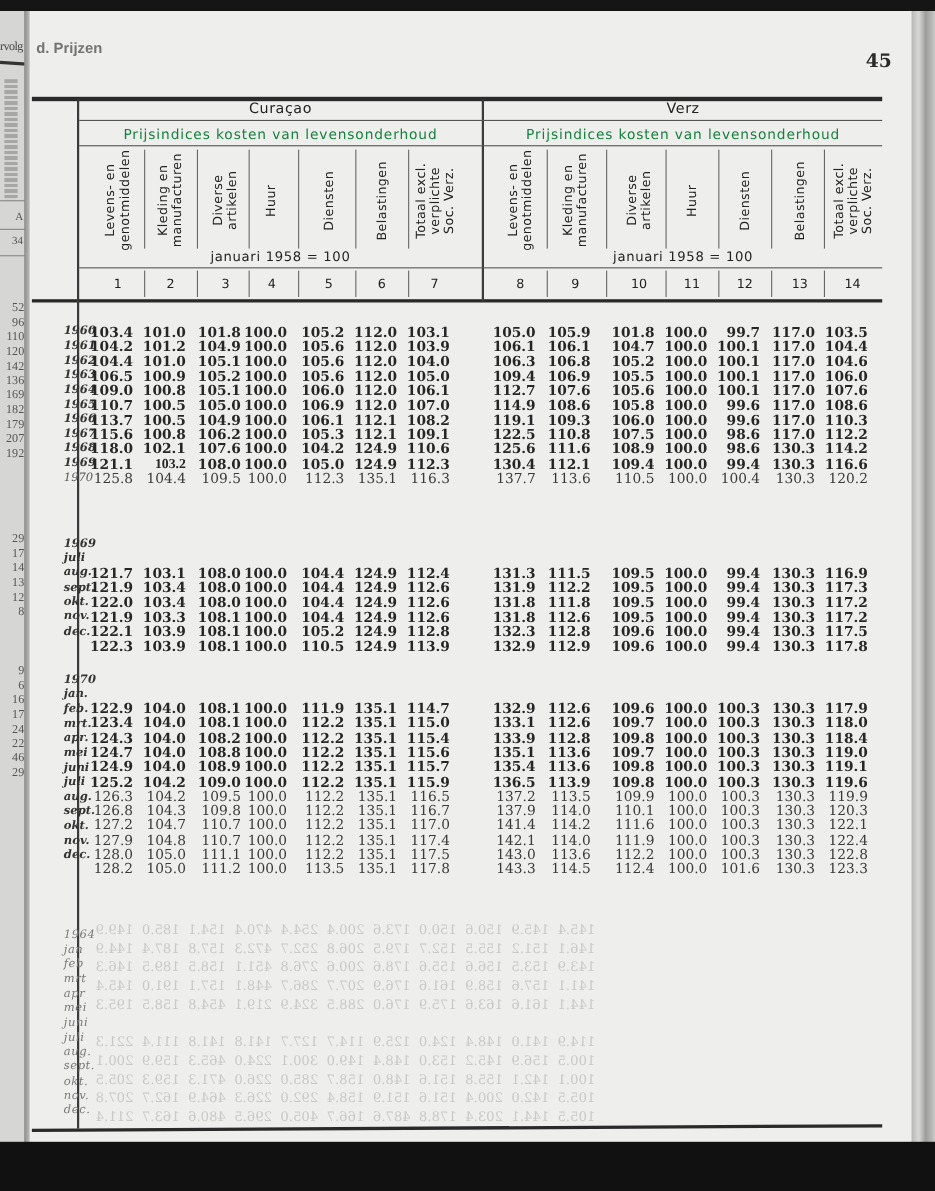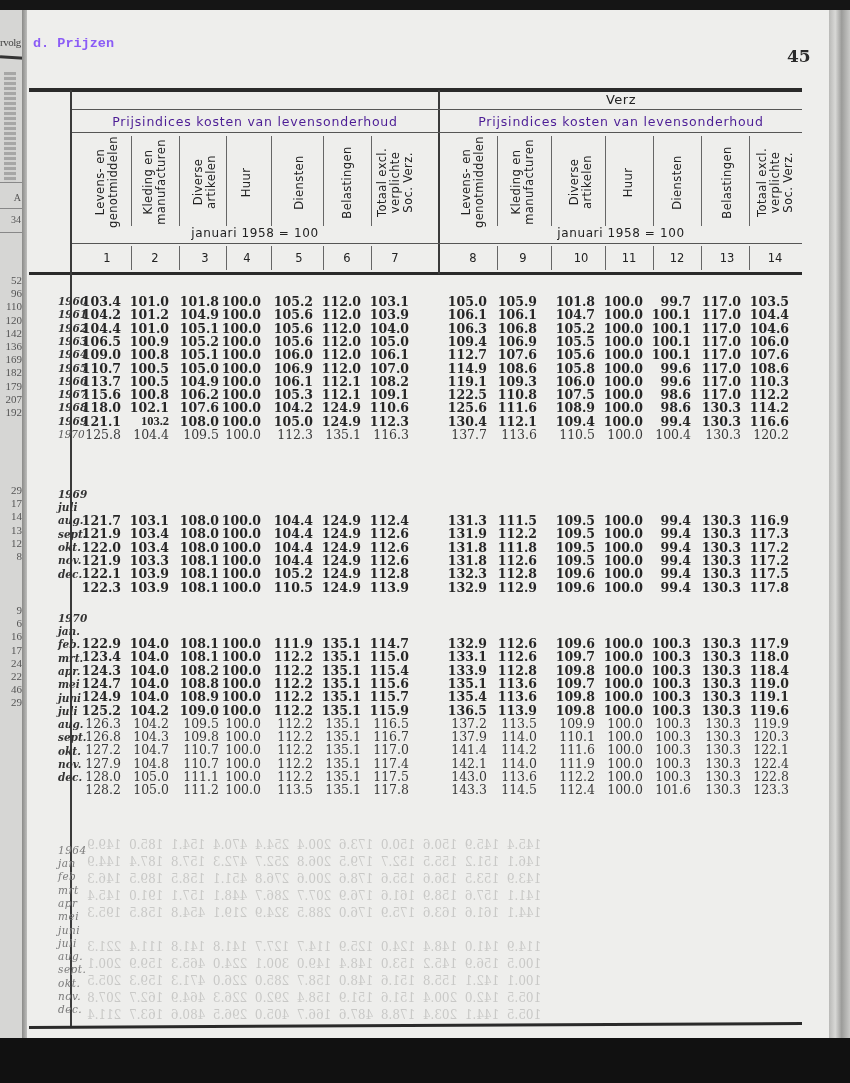--- a/index.html
+++ b/index.html
@@ -17,33 +17,33 @@
   .prev-page .prev-vlabel { position: absolute; left: 4px; top: 62px; width: 12px; height: 110px; background: repeating-linear-gradient(180deg,#777 0 3px,#cfcfcd 3px 5px); opacity: 0.5; }
   .prev-page .prev-hline { position: absolute; left: 0; width: 24px; height: 1px; background: #888; }
   .prev-page .prev-cell { position: absolute; right: 3px; font-size: 10px; color: #555; font-family: "Liberation Serif", serif; }
   .prev-page .prev-nums { position: absolute; right: 2px; font-size: 11px; color: #555; font-family: "Liberation Serif", serif; line-height: 13.2px; text-align: right; }
   .spine-shadow { position: absolute; left: 22px; top: 10px; width: 6px; height: 1030px; background: linear-gradient(90deg,#8a8a88,#c8c8c6); }
 
   
   .page { position: absolute; left: 27px; top: 10px; width: 802px; height: 1030px; background: #eeeeec; overflow: hidden; }
   .page-edge { position: absolute; left: 829px; top: 10px; width: 21px; height: 1030px; background: linear-gradient(90deg,#b9b9b7 0,#d8d8d6 30%,#9c9c9a 60%,#c9c9c7 100%); }
 
-  .section-title { position: absolute; left: 0; top: 26px; font-family: Liberation Mono, monospace; font-weight: bold; font-size: 13.5px; color: #8b5cf6; }
+  .section-title { position: absolute; left: 0; top: 26px; font-family: Liberation Sans, sans-serif; font-weight: bold; font-size: 13.5px; color: #737373; }
   .page-number { position: absolute; left: 760px; top: 36px; font-family: "DejaVu Serif", serif; font-weight: bold; font-size: 17px; color: #2a2a2a; }
 
   .rule-top { position: absolute; left: 2px; top: 78px; width: 773px; height: 4px; background: #2a2a2a; }
   .rule-mid { position: absolute; left: 2px; top: 262px; width: 773px; height: 3px; background: #2a2a2a; }
   .rule-bottom { position: absolute; left: 2px; top: 1014px; width: 773px; height: 3px; background: #2a2a2a; transform: rotate(-0.3deg); }
 
   .vline { position: absolute; width: 2px; background: #3a3a3a; }
   .thin-h { position: absolute; height: 1px; background: #555; }
   .thin-v { position: absolute; width: 1px; background: #666; }
 
   .group-title { position: absolute; font-family: "DejaVu Sans", sans-serif; font-size: 13px; color: #222; text-align: center; letter-spacing: 0.5px; }
-  .sub-title { position: absolute; font-family: "DejaVu Sans", sans-serif; font-size: 12.5px; color: #4c1d95; text-align: center; letter-spacing: 0.8px; }
+  .sub-title { position: absolute; font-family: "DejaVu Sans", sans-serif; font-size: 12.5px; color: #15803d; text-align: center; letter-spacing: 0.8px; }
   .base-note { position: absolute; font-family: "DejaVu Sans", sans-serif; font-size: 12px; color: #222; text-align: center; letter-spacing: 0.6px; }
 
   .col-head { position: absolute; top: 114px; height: 116px; display: flex; align-items: center; justify-content: center; }
   .col-head .rot { transform: rotate(-90deg); white-space: pre; font-family: "DejaVu Sans", sans-serif; font-size: 11.5px; line-height: 13px; color: #222; text-align: center; letter-spacing: 0.4px; }
   .col-num { position: absolute; top: 241px; font-family: "DejaVu Sans", sans-serif; font-size: 11.5px; color: #222; text-align: center; }
 
   .row-label { position: absolute; left: 31px; font-family: "DejaVu Serif", serif; font-style: italic; font-size: 10.5px; color: #333; font-weight: bold; }
   .row-label.faint { color: #555; font-weight: normal; }
   .row-label.ghost { color: #7a7a7a; font-weight: normal; letter-spacing: 0.5px; }
 
@@ -123,20 +123,21 @@
   <div class="rule-bottom"></div>
 
   <div class="vline" style="left:43px; top:80px; height:936px;"></div>
 
   <div class="vline" style="left:411px; top:80px; height:184px;"></div>
 
   <div class="thin-h" style="left:45px; top:99px; width:730px;"></div>
   <div class="thin-h" style="left:45px; top:122px; width:730px;"></div>
   <div class="thin-h" style="left:45px; top:233px; width:730px;"></div>
 
+  <div class="group-title" style="left:45px; top:82px; width:366px;">Curaçao</div>
   <div class="group-title" style="left:413px; top:82px; width:362px;">Verz</div>
   <div class="sub-title" style="left:45px; top:104px; width:366px;">Prijsindices kosten van levensonderhoud</div>
   <div class="sub-title" style="left:413px; top:104px; width:362px;">Prijsindices kosten van levensonderhoud</div>
 
   <div class="base-note" style="left:45px; top:216px; width:366px;">januari 1958 = 100</div>
   <div class="base-note" style="left:413px; top:216px; width:362px;">januari 1958 = 100</div>
 
   <div id="col-heads">
       <div class="col-head" style="left: 56px; width: 48px;">
         <div class="rot">Levens- en

